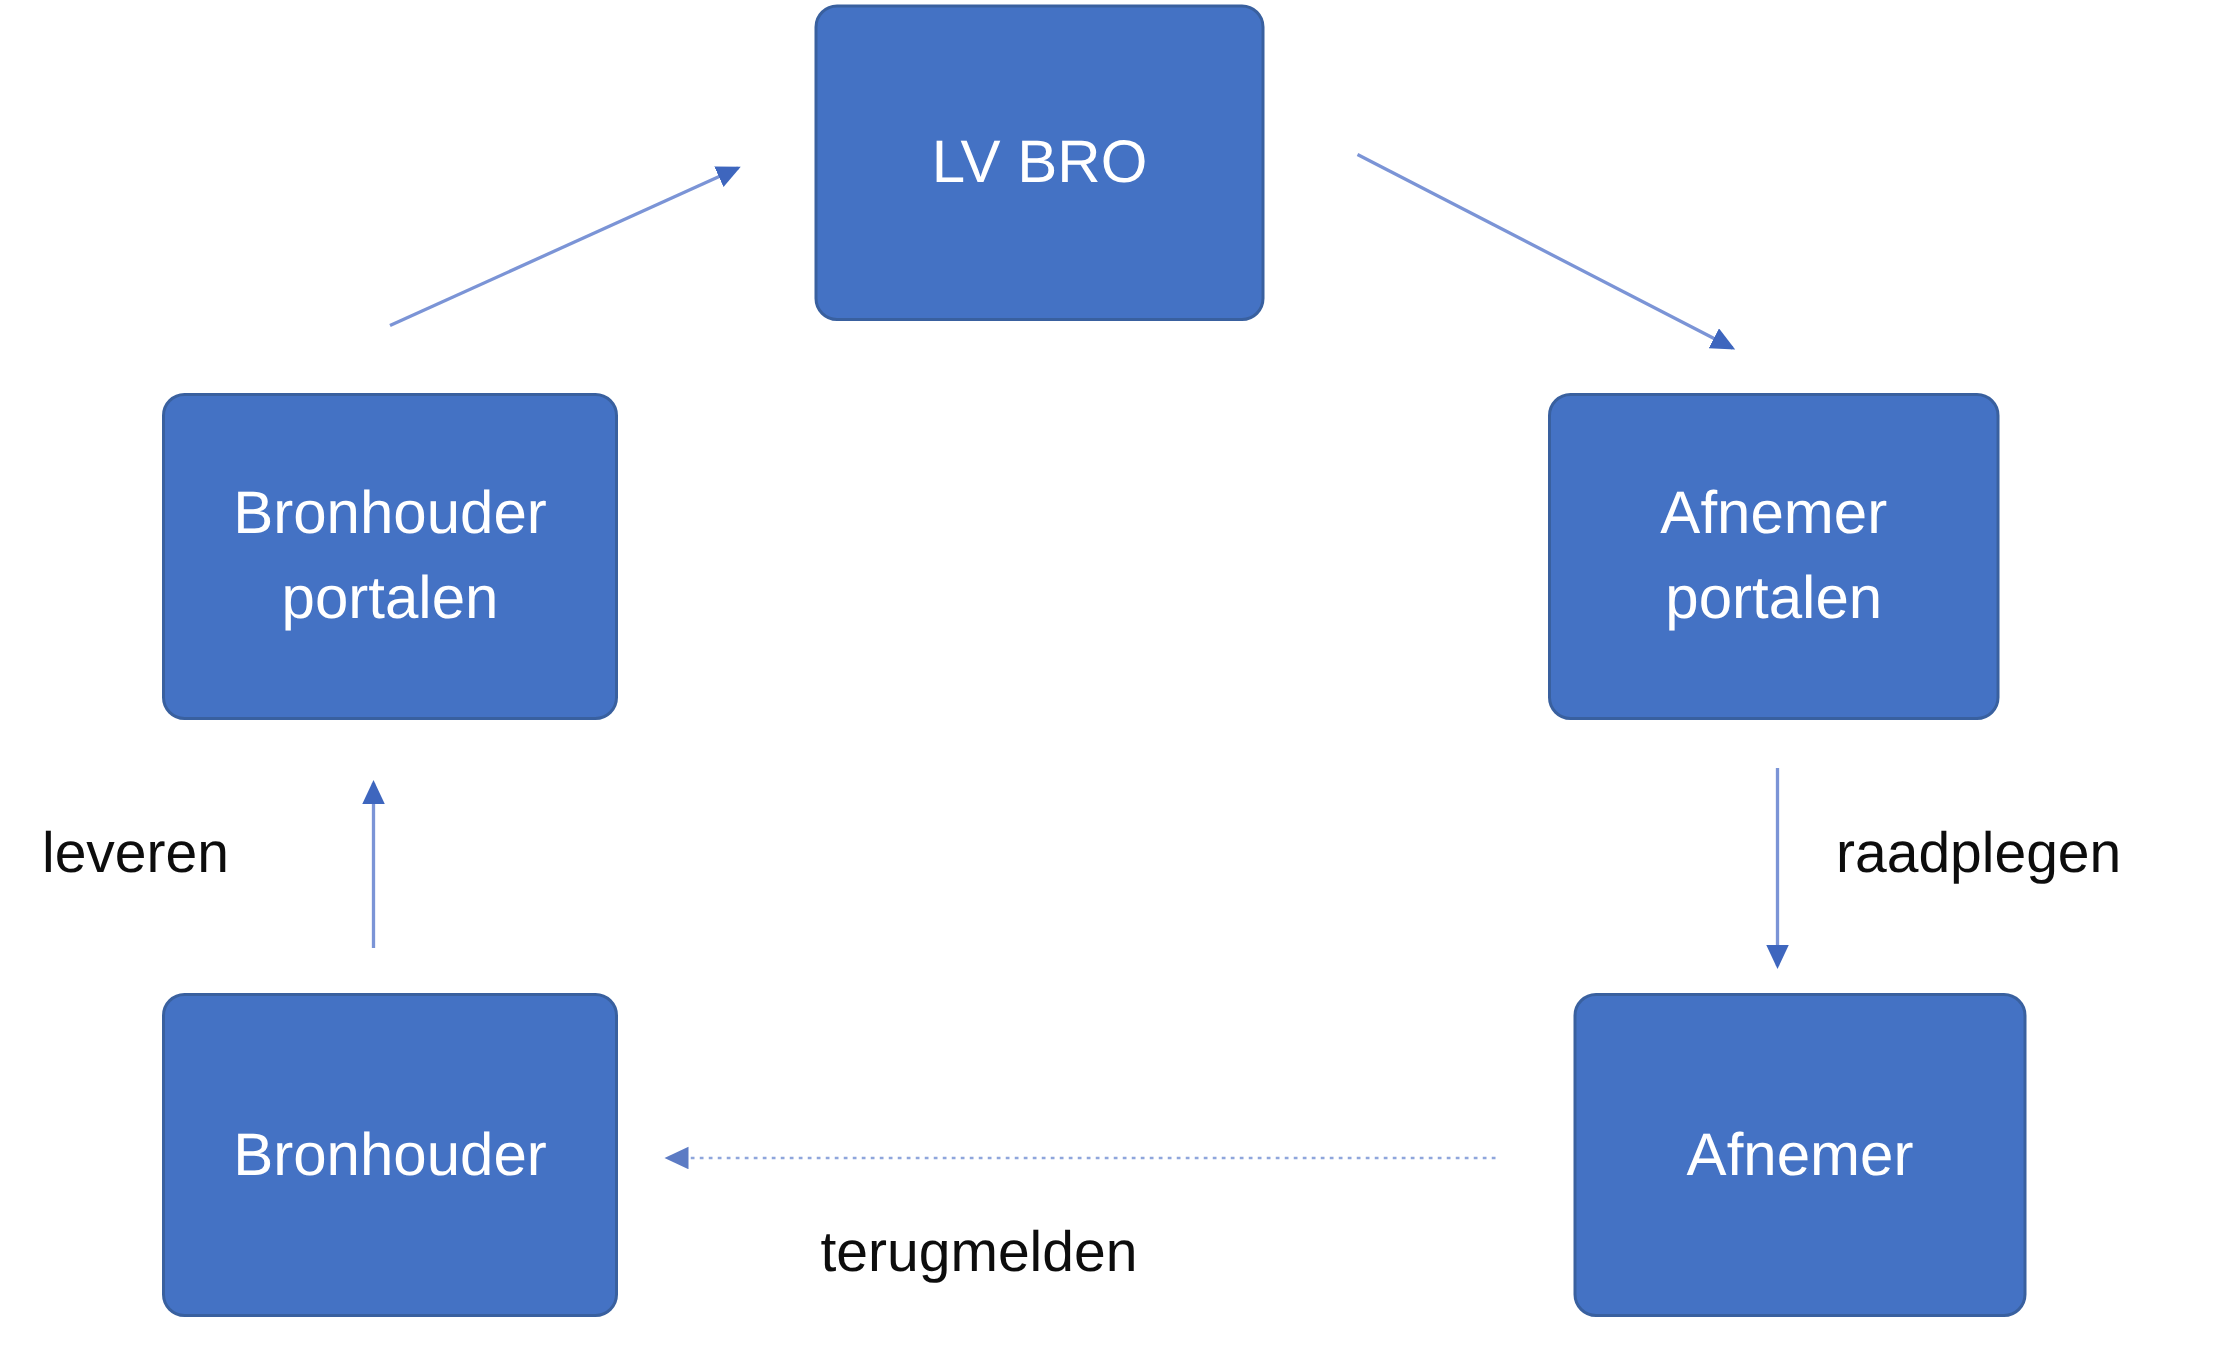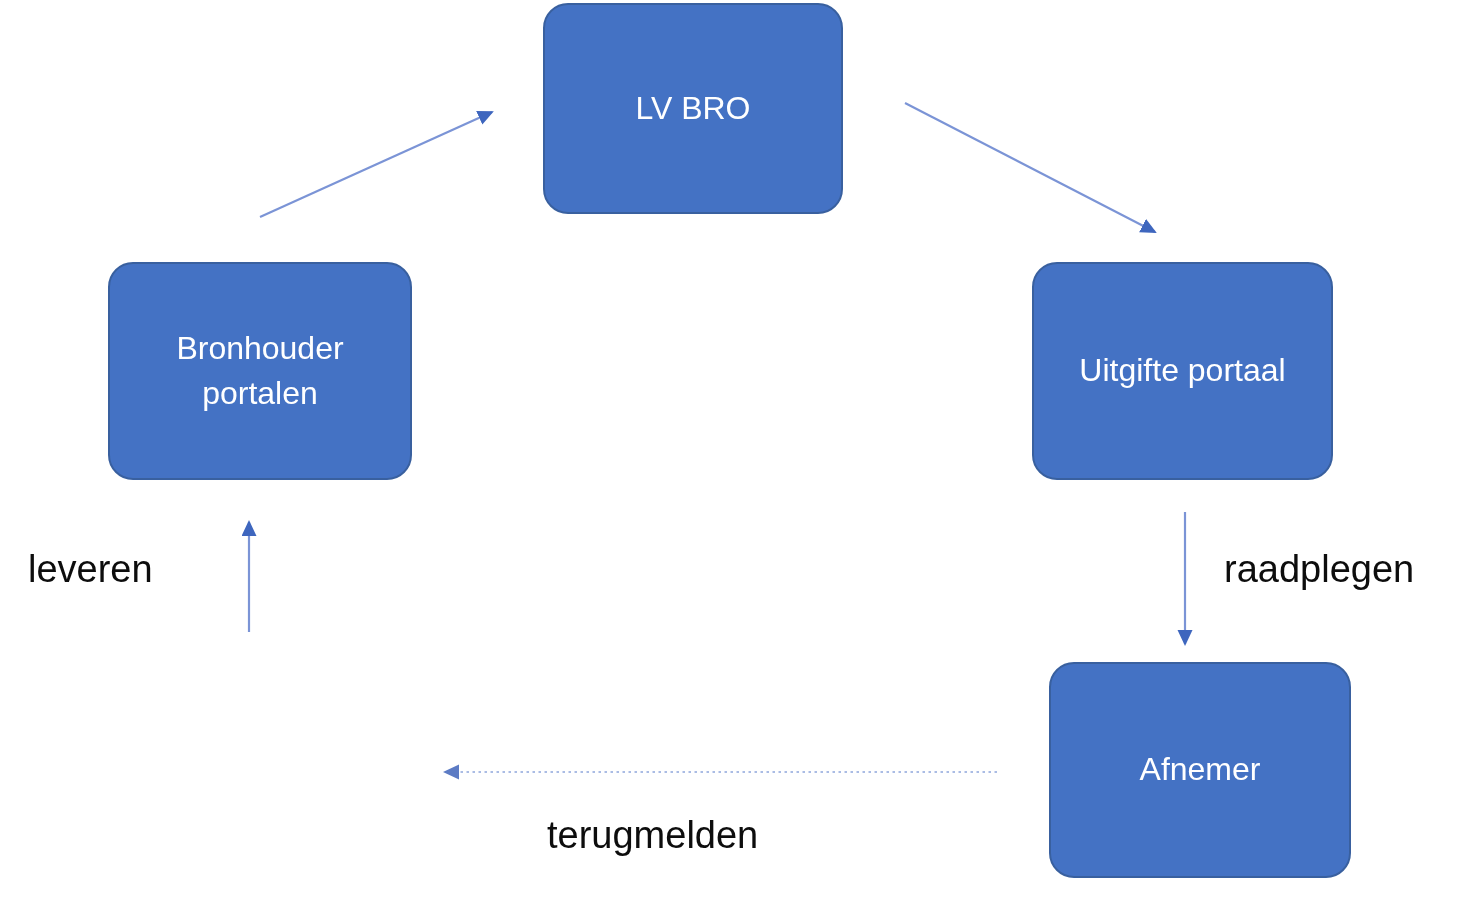--- a/index.html
+++ b/index.html
@@ -8,25 +8,25 @@
     width:1480px;height:898px;
     background:var(--background,#fff);
     font-family:"Liberation Sans",sans-serif;
     overflow:hidden;
   }
   .arrow-layer{position:absolute;left:0;top:0;width:1480px;height:898px;pointer-events:none;}
   .node{
     position:absolute;
     background:var(--node-fill,#4472C4);
     border:2px solid var(--node-border,#39609F);
-    border-radius:25px;
+    border-radius:15px;
     color:var(--node-text,#fff);
     display:flex;align-items:center;justify-content:center;
     text-align:center;
-    font-size:32px;line-height:1.42;
+    font-size:40px;line-height:1.42;
     box-sizing:border-box;
     padding:0 28px;
   }
   .node-lv-bro{left:543px;top:3px;width:300px;height:211px;}
   .node-bronhouder-portaal{left:108px;top:262px;width:304px;height:218px;}
   .node-uitgifte-portalen{left:1032px;top:262px;width:301px;height:218px;}
   .node-bronhouder{left:108px;top:662px;width:304px;height:216px;}
   .node-afnemer{left:1033px;top:662px;width:302px;height:216px;margin-left:16px;}
   .edge-label{
     position:absolute;
@@ -66,23 +66,26 @@
 
   <div class="node node-lv-bro">
     <span>LV BRO</span>
   </div>
 
   <div class="node node-bronhouder-portaal">
     <span>Bronhouder portalen</span>
   </div>
 
   <div class="node node-uitgifte-portalen">
-    <span>Uitgifte portaal</span>
+    <span>Afnemer portalen</span>
   </div>
 
+  <div class="node node-bronhouder">
+    <span>Bronhouder</span>
+  </div>
 
   <div class="node node-afnemer">
     <span>Afnemer</span>
   </div>
 
   <div class="edge-label label-leveren">leveren</div>
 
   <div class="edge-label label-raadplegen">raadplegen</div>
 
   <div class="edge-label label-terugmelden">terugmelden</div>

